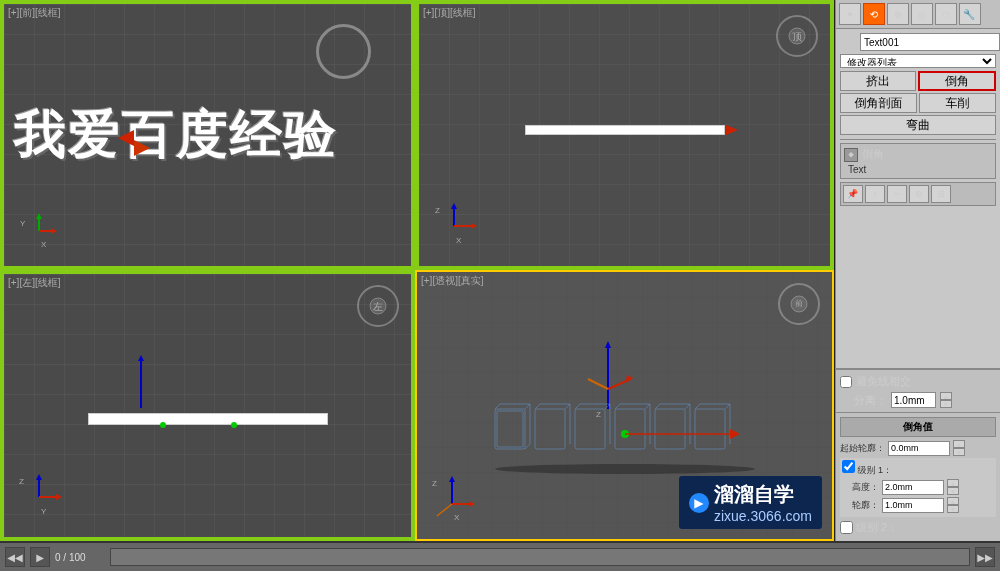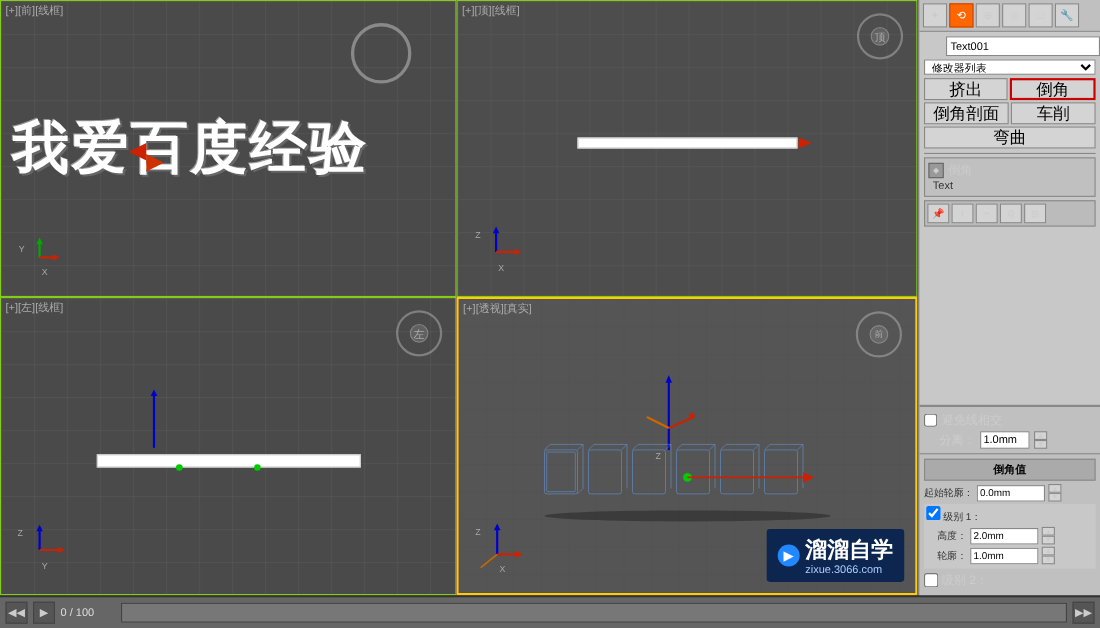--- a/index.html
+++ b/index.html
@@ -25,21 +25,21 @@
       display: grid;
       grid-template-columns: 415px 1fr;
       grid-template-rows: 270px 1fr;
       flex: 1;
       border-right: 1px solid #222;
     }
 
     .viewport {
       position: relative;
       background: #555;
-      border: 1px solid #84cc16;
+      border: 4px solid #84cc16;
       overflow: hidden;
     }
 
     .viewport.active {
       border: 2px solid #ffcc00;
     }
 
     .viewport-label {
       position: absolute;
       top: 2px;
@@ -176,21 +176,21 @@
       display: flex;
       gap: 2px;
       margin-bottom: 2px;
     }
 
     .panel-btn {
       flex: 1;
       height: 20px;
       background: #d4d4d4;
       border: 1px solid #888;
-      font-size: 15px;
+      font-size: 12px;
       cursor: pointer;
       text-align: center;
       display: flex;
       align-items: center;
       justify-content: center;
       color: #000;
     }
 
     .panel-btn.highlighted {
       background: #d4d4d4;
@@ -580,21 +580,21 @@
         <polygon points="43,30 37,27 37,33" fill="#cc2200"></polygon>
         <line x1="20" y1="30" x2="5" y2="42" stroke="#cc6600" stroke-width="1.5"></line>
         <text x="0" y="12" font-size="8" fill="#aaa">Z</text>
         <text x="22" y="46" font-size="8" fill="#aaa">X</text>
       </svg>
 
       <div class="watermark">
         <div class="watermark-icon">▶</div>
         <div>
           <div style="font-size:20px;font-weight:bold;color:white;">溜溜自学</div>
-          <div style="font-size:10px;color:#aaccff;">zixue.3066.com</div>
+          <div style="font-size:14px;color:#aaccff;">zixue.3066.com</div>
         </div>
       </div>
     </div>
   </div>
 
   <div class="right-panel">
 
     <div class="panel-toolbar">
       <div class="panel-icon-btn">✦</div>
       <div class="panel-icon-btn active" title="修改">⟲</div>

